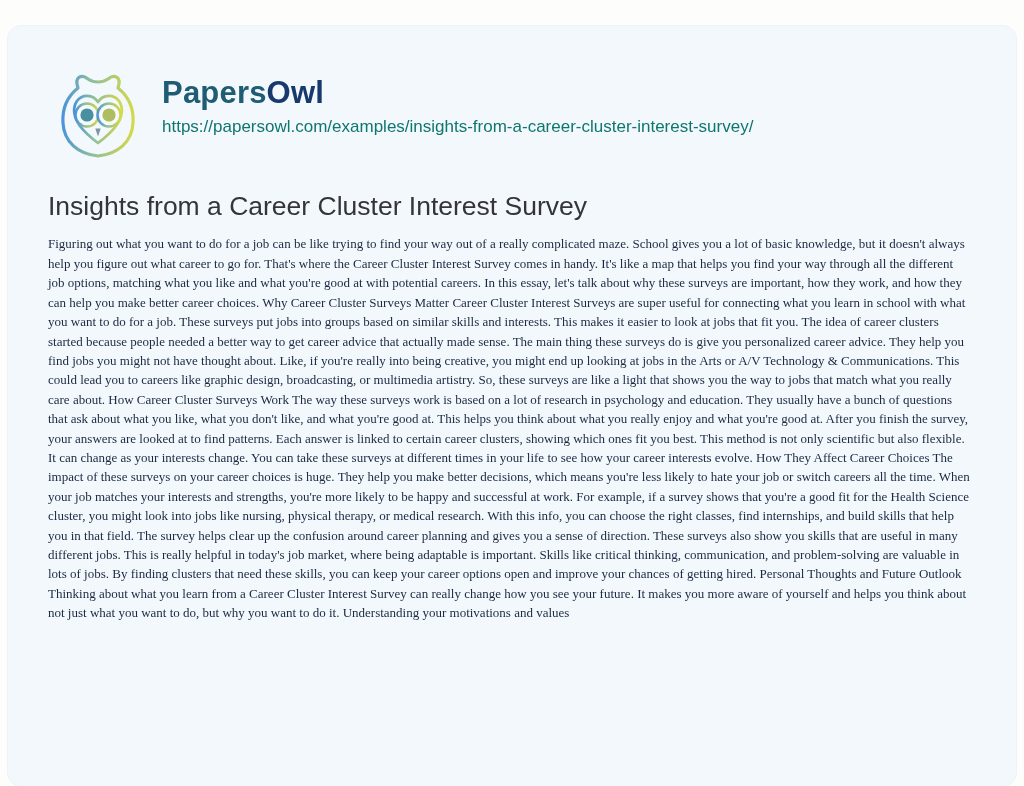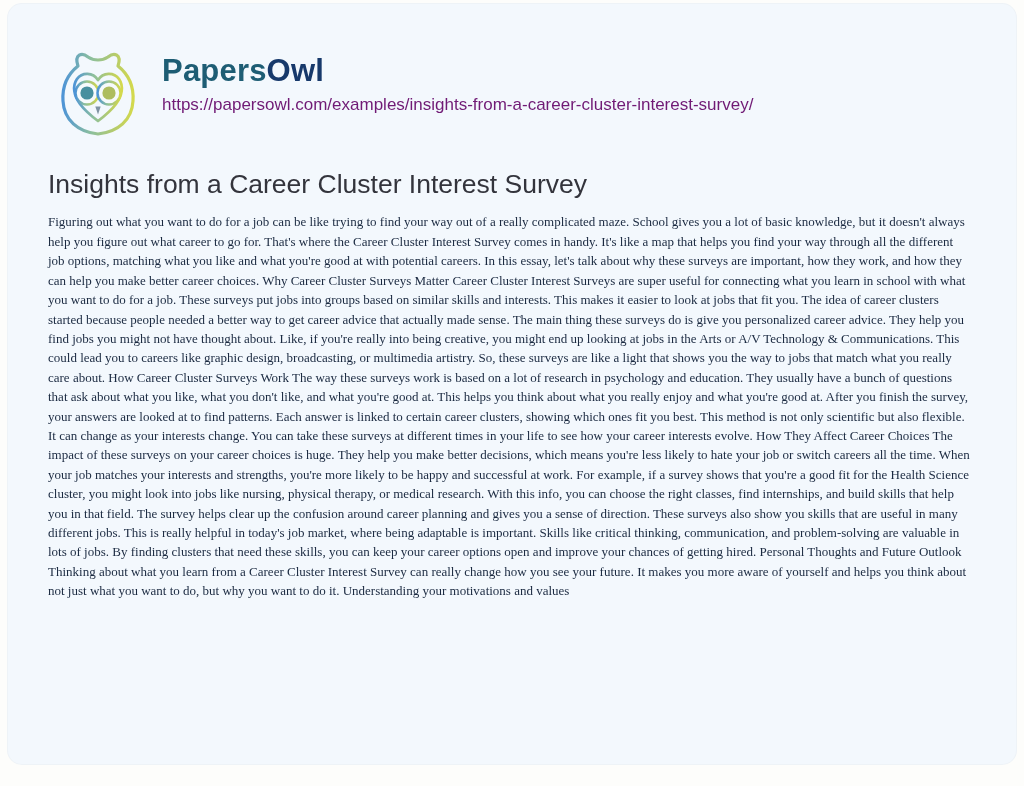--- a/index.html
+++ b/index.html
@@ -6,21 +6,21 @@
     margin: 0;
     padding: 0;
     width: 1024px;
     height: 786px;
     background: #fdfdfb;
     overflow: hidden;
   }
   .card {
     position: absolute;
     left: 8px;
-    top: 4px;
+    top: 26px;
     width: 1008px;
     height: 760px;
     background: #f3f8fd;
     border-radius: 14px;
     box-shadow: 0 0 0 1px rgba(208, 224, 240, 0.35);
   }
   .header {
     display: flex;
     align-items: flex-start;
     padding: 40px 0 0 40px;
@@ -44,21 +44,21 @@
     font-weight: 700;
     font-size: 31px;
     letter-spacing: 0.2px;
     line-height: 1.1;
   }
   .brand .part1 { color: #1e5d74; }
   .brand .part2 { color: #17396b; }
   .url {
     font-family: "Liberation Sans", sans-serif;
     font-size: 17px;
-    color: #701a75;
+    color: #0f766e;
     margin-top: 7px;
     text-decoration: none;
     display: inline-block;
     cursor: pointer;
   }
   .title {
     font-family: "Liberation Sans", sans-serif;
     font-weight: 400;
     font-size: 26.5px;
     color: #33343c;

